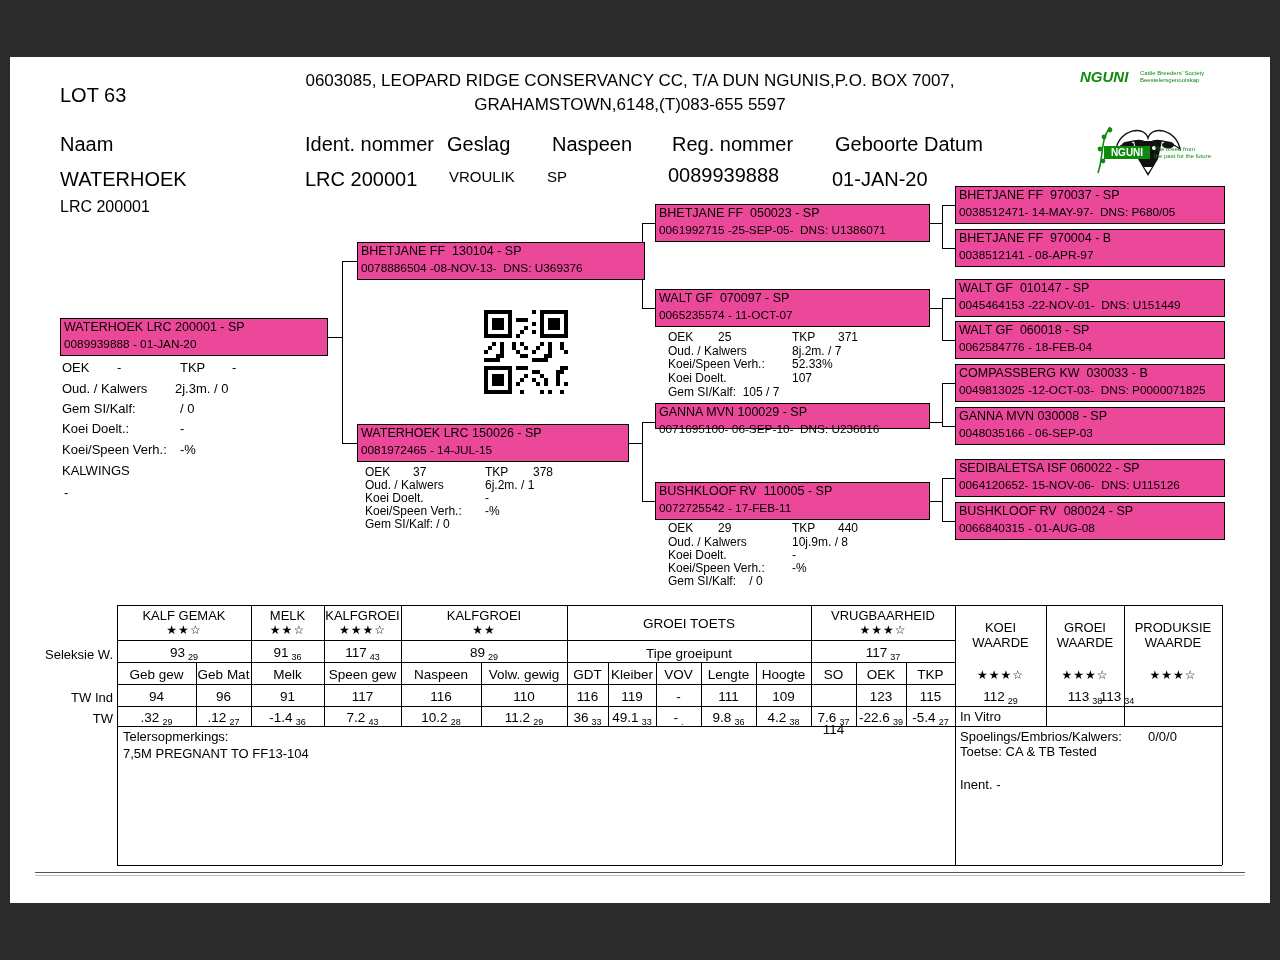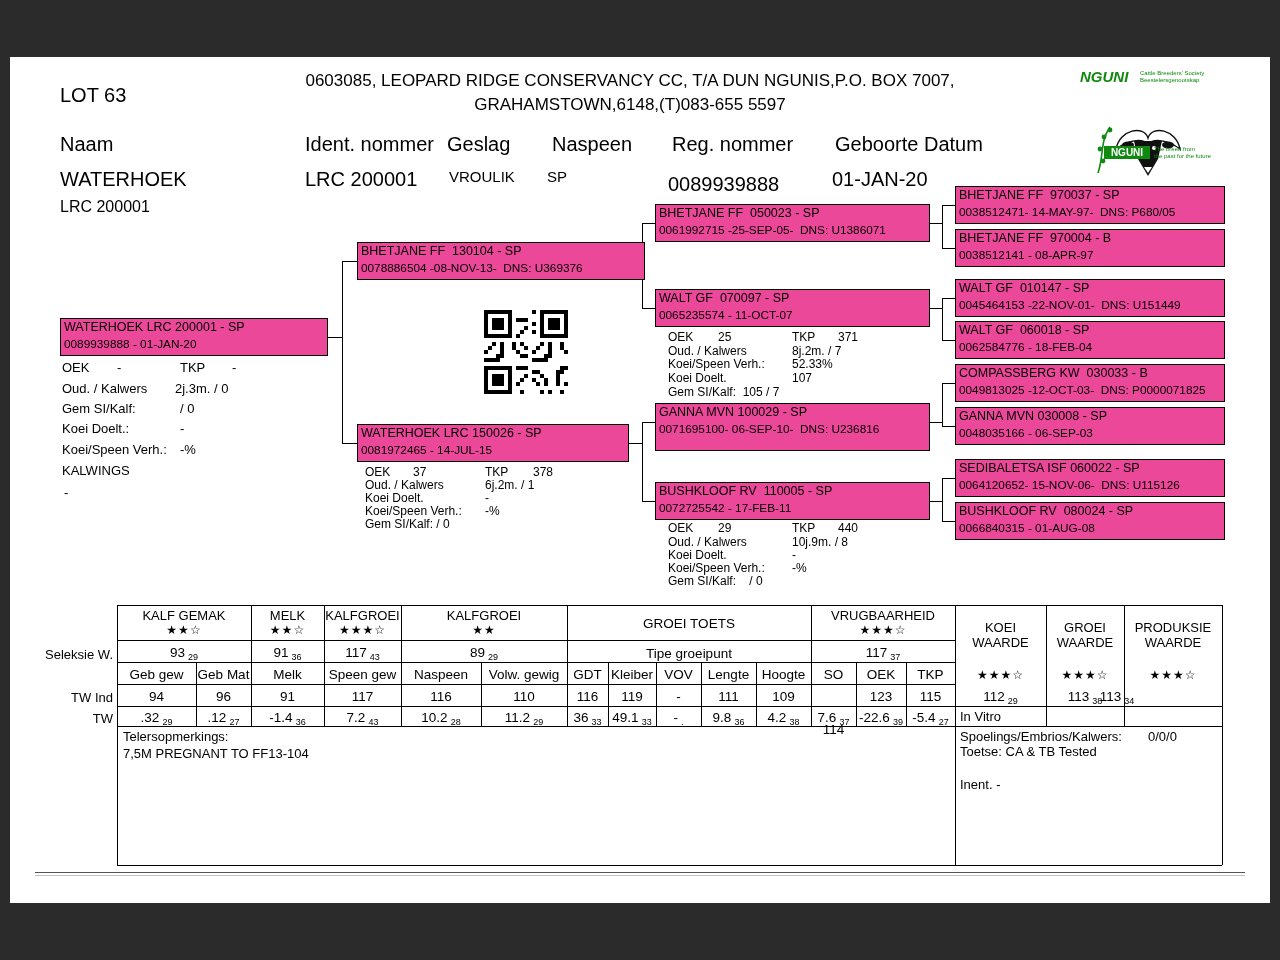--- a/index.html
+++ b/index.html
@@ -67,21 +67,21 @@
   <span class="abs s14" style="left:305px;top:133px">Ident. nommer</span>
   <span class="abs s14" style="left:447px;top:133px">Geslag</span>
   <span class="abs s14" style="left:552px;top:133px">Naspeen</span>
   <span class="abs s14" style="left:672px;top:133px">Reg. nommer</span>
   <span class="abs s14" style="left:835px;top:133px">Geboorte Datum</span>
 
   <span class="abs s14" style="left:60px;top:168px">WATERHOEK</span>
   <span class="abs s14" style="left:305px;top:168px">LRC 200001</span>
   <span class="abs s15" style="left:449px;top:168px">VROULIK</span>
   <span class="abs s15" style="left:547px;top:168px">SP</span>
-  <span class="abs s14" style="left:668px;top:173px">0089939888</span>
+  <span class="abs s14" style="left:668px;top:164px">0089939888</span>
   <span class="abs s14" style="left:832px;top:168px">01-JAN-20</span>
   <span class="abs s16" style="left:60px;top:198px">LRC 200001</span>
 
   <svg class="abs" style="left:0;top:0;pointer-events:none" width="1280" height="960">
     <path d="M328 337 H342 M357 261 H342 V443 H357 M629 261 H642 M655 223 H642 V308 H655 M629 443 H642 M655 422 H642 V501 H655 M930 223 H942 M955 205 H942 V248 H955 M930 308 H942 M955 298 H942 V340 H955 M930 422 H942 M955 383 H942 V426 H955 M930 501 H942 M955 478 H942 V521 H955" stroke="#000" stroke-width="1" fill="none" shape-rendering="crispEdges"></path>
   </svg>
 
   <div class="abs" style="left:482px;top:308px;width:88px;height:88px;background:#fff"><svg width="84" height="84" style="margin:2px" xmlns="http://www.w3.org/2000/svg">
         <rect x="48" y="0" width="4" height="4" fill="#000"></rect>
         <rect x="32" y="8" width="4" height="4" fill="#000"></rect>
@@ -203,21 +203,21 @@
   <span class="abs s12" style="left:365px;top:517px">Gem SI/Kalf: / 0</span>
 
   <div class="pbox" style="left:655px;top:204px;width:275px;height:38px">
     <div class="nm">BHETJANE FF  050023 - SP</div>
       <div class="dt">0061992715 -25-SEP-05-  DNS: U1386071</div>
   </div>
   <div class="pbox" style="left:655px;top:289px;width:275px;height:38px">
     <div class="nm">WALT GF  070097 - SP</div>
       <div class="dt">0065235574 - 11-OCT-07</div>
   </div>
-  <div class="pbox" style="left:655px;top:403px;width:275px;height:48px">
+  <div class="pbox" style="left:655px;top:403px;width:275px;height:26px">
     <div class="nm">GANNA MVN 100029 - SP</div>
       <div class="dt">0071695100- 06-SEP-10-  DNS: U236816</div>
   </div>
   <div class="pbox" style="left:655px;top:482px;width:275px;height:38px">
     <div class="nm">BUSHKLOOF RV  110005 - SP</div>
       <div class="dt">0072725542 - 17-FEB-11</div>
   </div>
 
   <span class="abs s12" style="left:668px;top:330px">OEK</span>
   <span class="abs s12" style="left:718px;top:330px">25</span>

